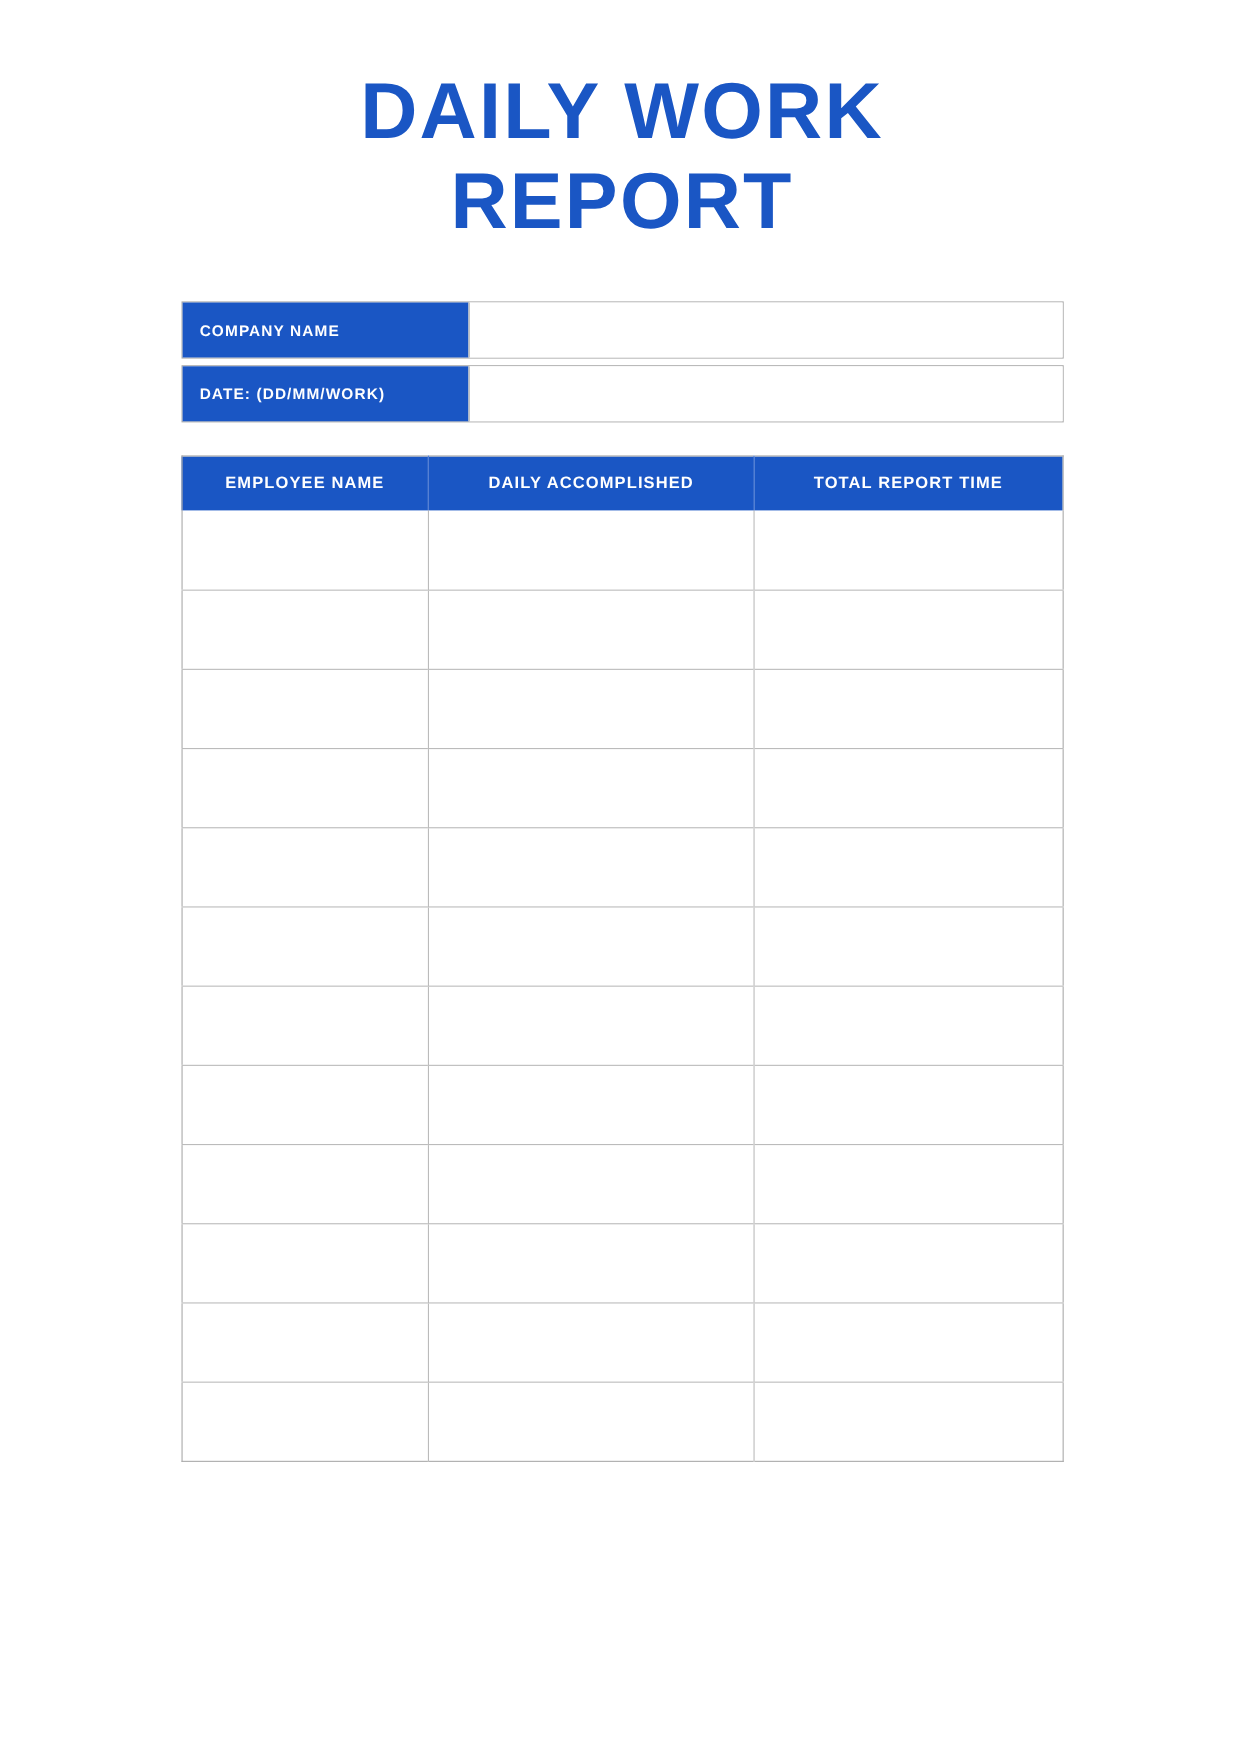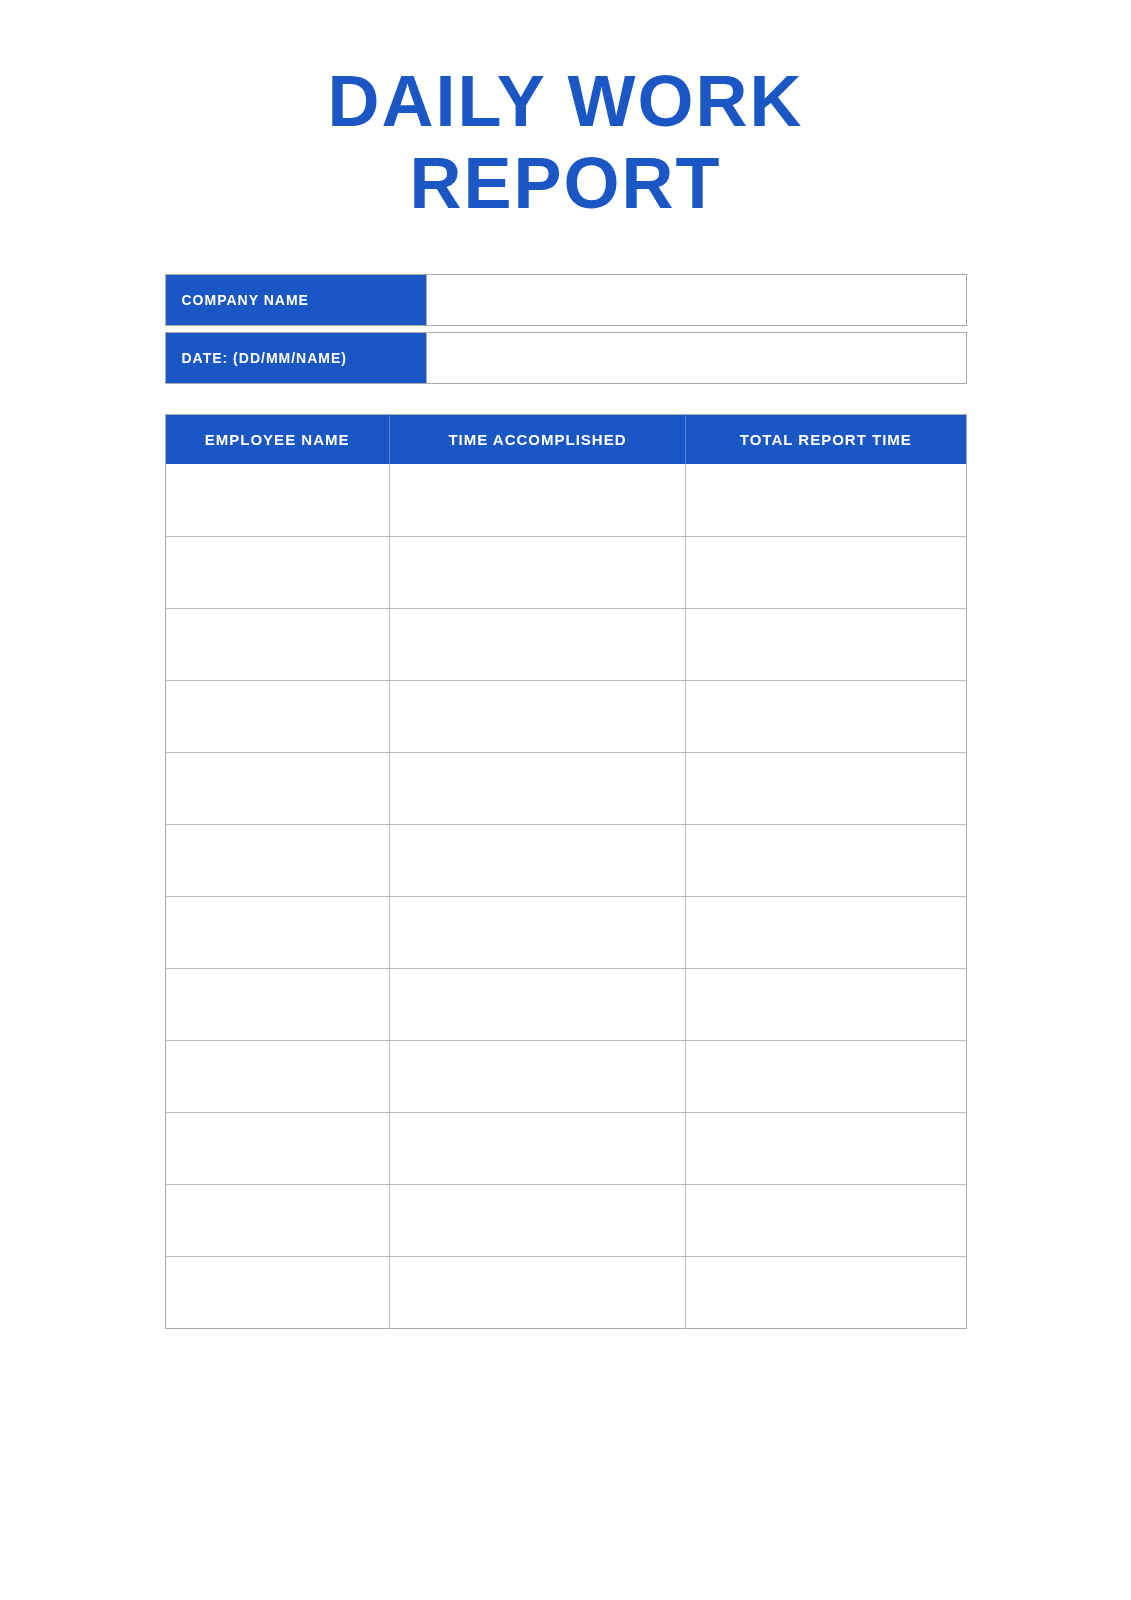--- a/index.html
+++ b/index.html
@@ -122,31 +122,31 @@
   <h1 class="report-title">DAILY WORK REPORT</h1>
 
   <div class="info-section">
 
     <div class="info-row">
       <div class="info-label">COMPANY NAME</div>
       <div class="info-value"></div>
     </div>
 
     <div class="info-row">
-      <div class="info-label">DATE: (DD/MM/NAME)</div>
+      <div class="info-label">DATE: (DD/MM/WORK)</div>
       <div class="info-value"></div>
     </div>
 
   </div>
 
   <table class="main-table">
     <thead>
       <tr>
         <th class="col-employee">EMPLOYEE NAME</th>
-        <th class="col-work">TIME ACCOMPLISHED</th>
+        <th class="col-work">DAILY ACCOMPLISHED</th>
         <th class="col-time">TOTAL REPORT TIME</th>
       </tr>
     </thead>
     <tbody id="table-body">
     <tr>
           <td class="col-employee"></td>
           <td class="col-work"></td>
           <td class="col-time"></td>
         </tr>
         <tr>

